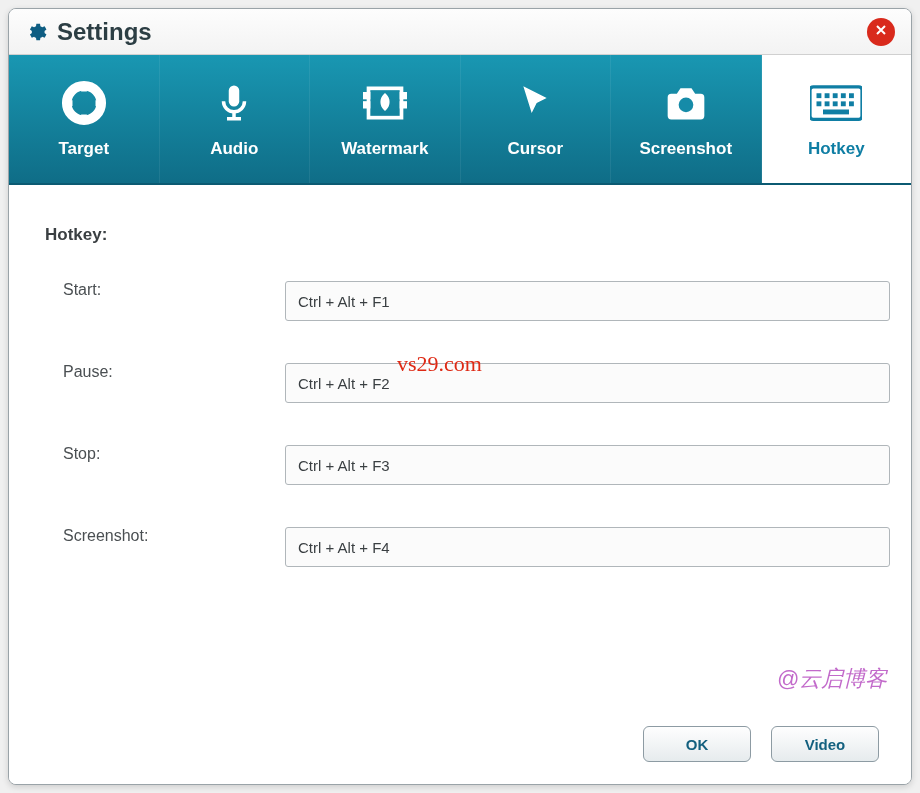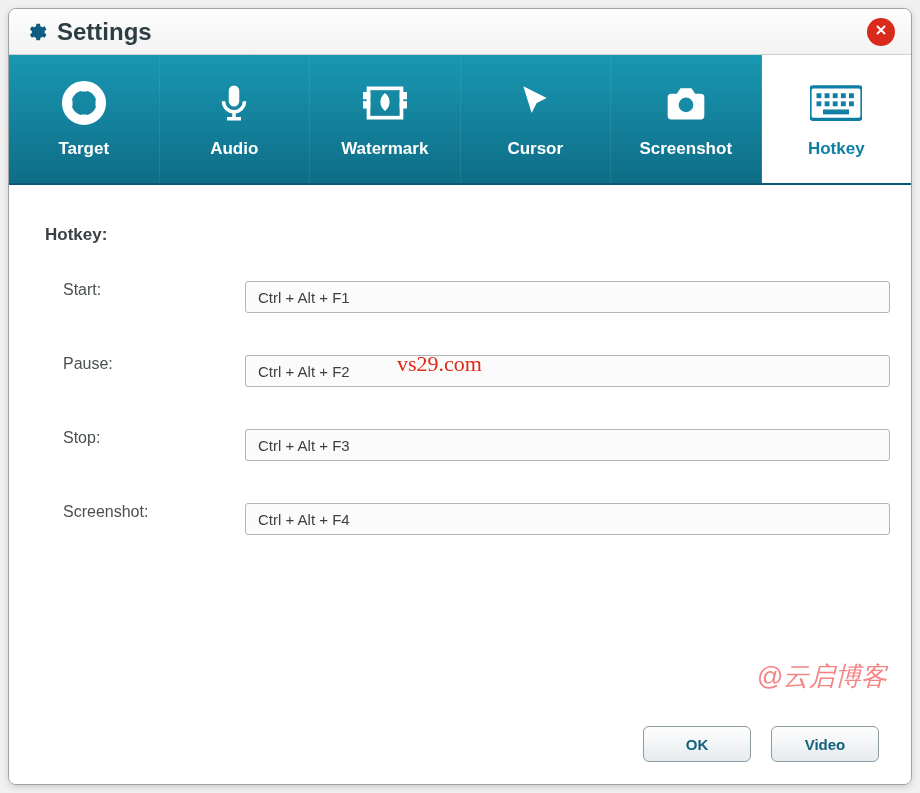--- a/index.html
+++ b/index.html
@@ -111,44 +111,45 @@
       padding-left: 18px;
       gap: 32px;
     }
     .field-row .flabel {
       width: 150px;
       font-size: 16px;
       color: #4a4f52;
     }
     .field-row .finput {
       flex: 1;
-      height: 32px;
+      height: 40px;
       border: 1px solid #b0b6ba;
       background: #fbfbfb;
       padding: 0 12px;
       font-size: 15px;
       color: #3a3f42;
       border-radius: 3px;
       display: flex;
       align-items: center;
+      margin-left: 40px;
     }
     .overlay-text {
       position: absolute;
       left: 388px;
       top: 166px;
       color: #de2914;
       font-size: 22px;
       font-family: "Times New Roman", serif;
     }
     .overlay-text2 {
       position: absolute;
       right: 24px;
       bottom: 14px;
-      color: #ef4444;
-      font-size: 26px;
+      color: #a21caf;
+      font-size: 22px;
       font-style: italic;
       opacity: 0.65;
     }
 
     .footer {
       padding: 18px 32px 22px;
       display: flex;
       justify-content: flex-end;
       gap: 20px;
       background: #fff;

